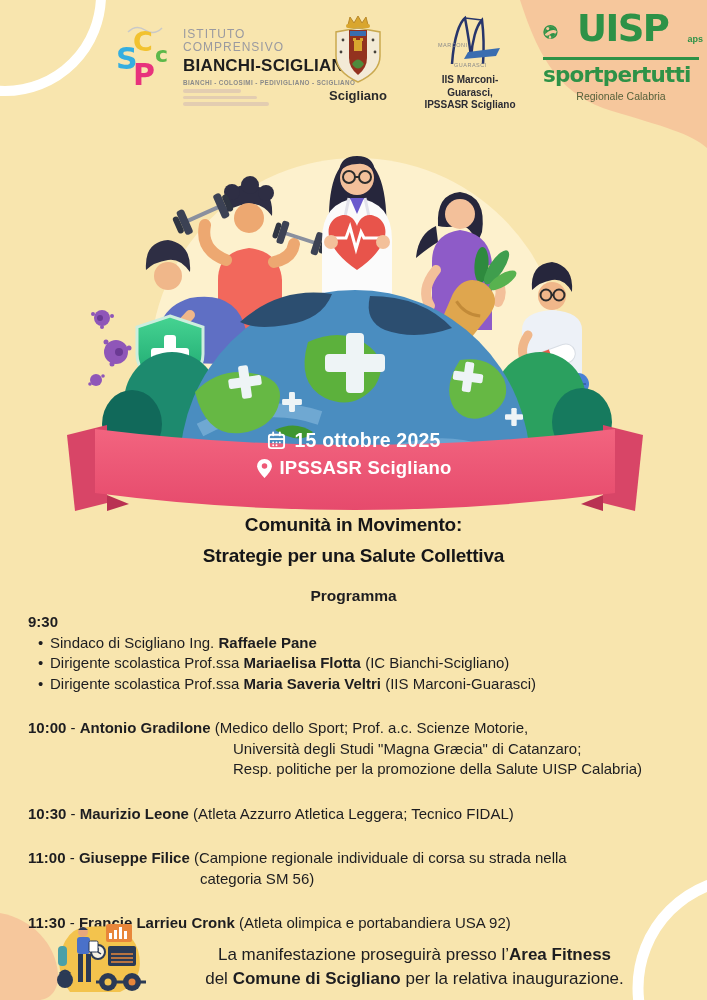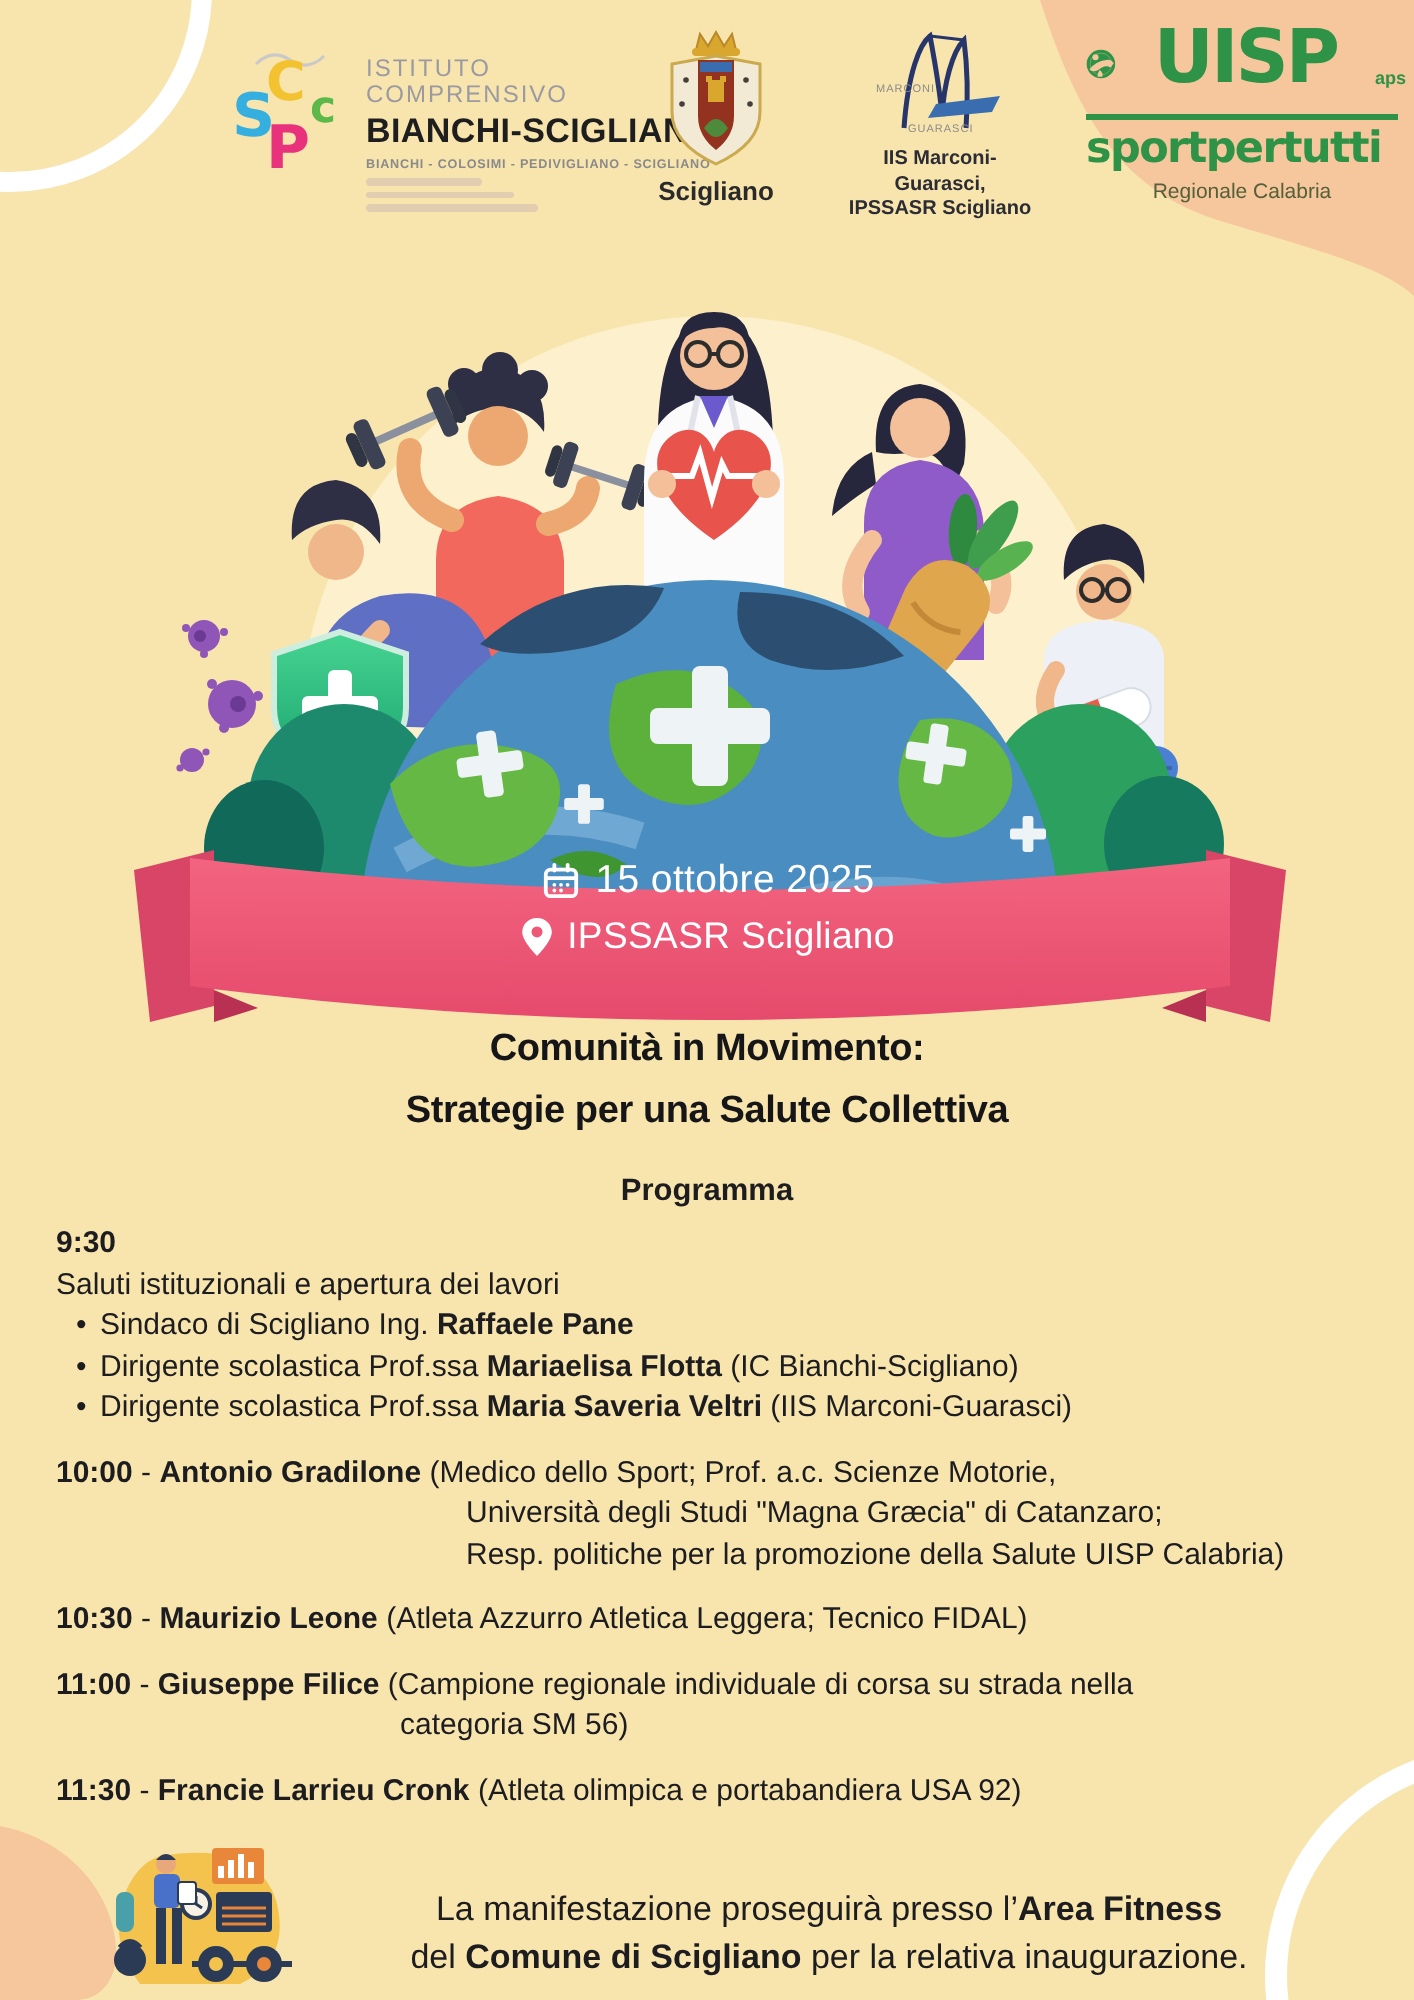--- a/index.html
+++ b/index.html
@@ -35,33 +35,33 @@
   .uisp-row{display:flex;align-items:flex-start;gap:19px}
   .uisp-word{font-size:37px;line-height:37px;font-weight:bold;color:#2e9247;letter-spacing:-1.5px;font-family:"DejaVu Sans",sans-serif}
   .uisp-aps{font-size:9px;font-weight:bold;color:#2e9247;margin-top:24px}
   .uisp-rule{height:3px;background:#2e9247;margin:3px 0 2px 0;width:156px}
   .uisp-tag{font-size:21.5px;font-weight:bold;color:#2e9247;letter-spacing:-.8px;font-family:"DejaVu Sans",sans-serif}
   .uisp-region{font-size:10.5px;color:#55603a;margin-top:3px;text-align:center;width:156px}
   
   .illustration{position:absolute;left:40px;top:130px}
   .ribbon{position:absolute;left:55px;top:405px}
   .ribbon-text{position:absolute;left:154px;top:429px;width:400px;text-align:center;color:#fff}
-  .rt-line{display:flex;align-items:center;justify-content:center;gap:8px;font-weight:normal}
+  .rt-line{display:flex;align-items:center;justify-content:center;gap:8px;font-weight:bold}
   .rt-date{font-size:19.5px;letter-spacing:.2px}
   .rt-loc{font-size:18.5px;letter-spacing:.2px}
   .rt2{margin-top:5px}
   
   .title{position:absolute;left:0;right:0;top:509px;text-align:center;font-size:19px;line-height:31px;font-weight:bold;letter-spacing:-.2px;color:#161618}
   .programma{position:absolute;left:0;right:0;top:587px;text-align:center;font-size:15.5px;font-weight:bold}
   .program{position:absolute;left:28px;right:14px;top:612px;font-size:15px;line-height:20.5px}
   .prow{position:relative;white-space:nowrap}
   .prow .b{font-weight:bold}
   .bullet{padding-left:22px}
   .bullet::before{content:"\2022";position:absolute;left:10px}
-  .sect{margin-top:12px}
+  .sect{margin-top:24px}
   .c205{padding-left:205px}
   .c172{padding-left:172px}
   
   .fitness{position:absolute;left:50px;top:920px}
   .footnote{position:absolute;left:140px;right:18px;top:943px;text-align:center;font-size:17px;line-height:23.5px}
   .fline .b{font-weight:bold}
 </style>
 </head>
 <body>
 
@@ -350,21 +350,20 @@
   </div>
 
   <div class="title">
     <div>Comunità in Movimento:</div>
     <div>Strategie per una Salute Collettiva</div>
   </div>
   <div class="programma">Programma</div>
 
   <div class="program" id="program-rows">
       <div class="prow "><span class="b">9:30</span></div>
-      <div class="prow "><span>Saluti istituzionali e apertura dei lavori</span></div>
       <div class="prow bullet"><span>Sindaco di Scigliano Ing. </span><span class="b">Raffaele Pane</span></div>
       <div class="prow bullet"><span>Dirigente scolastica Prof.ssa </span><span class="b">Mariaelisa Flotta</span><span> (IC Bianchi-Scigliano)</span></div>
       <div class="prow bullet"><span>Dirigente scolastica Prof.ssa </span><span class="b">Maria Saveria Veltri</span><span> (IIS Marconi-Guarasci)</span></div>
       <div class="prow sect"><span class="b">10:00</span><span> - </span><span class="b">Antonio Gradilone</span><span> (Medico dello Sport; Prof. a.c. Scienze Motorie,</span></div>
       <div class="prow c205"><span>Università degli Studi "Magna Græcia" di Catanzaro;</span></div>
       <div class="prow c205"><span>Resp. politiche per la promozione della Salute UISP Calabria)</span></div>
       <div class="prow sect"><span class="b">10:30</span><span> - </span><span class="b">Maurizio Leone</span><span> (Atleta Azzurro Atletica Leggera; Tecnico FIDAL)</span></div>
       <div class="prow sect"><span class="b">11:00</span><span> - </span><span class="b">Giuseppe Filice</span><span> (Campione regionale individuale di corsa su strada nella</span></div>
       <div class="prow c172"><span>categoria SM 56)</span></div>
       <div class="prow sect"><span class="b">11:30</span><span> - </span><span class="b">Francie Larrieu Cronk</span><span> (Atleta olimpica e portabandiera USA 92)</span></div>

